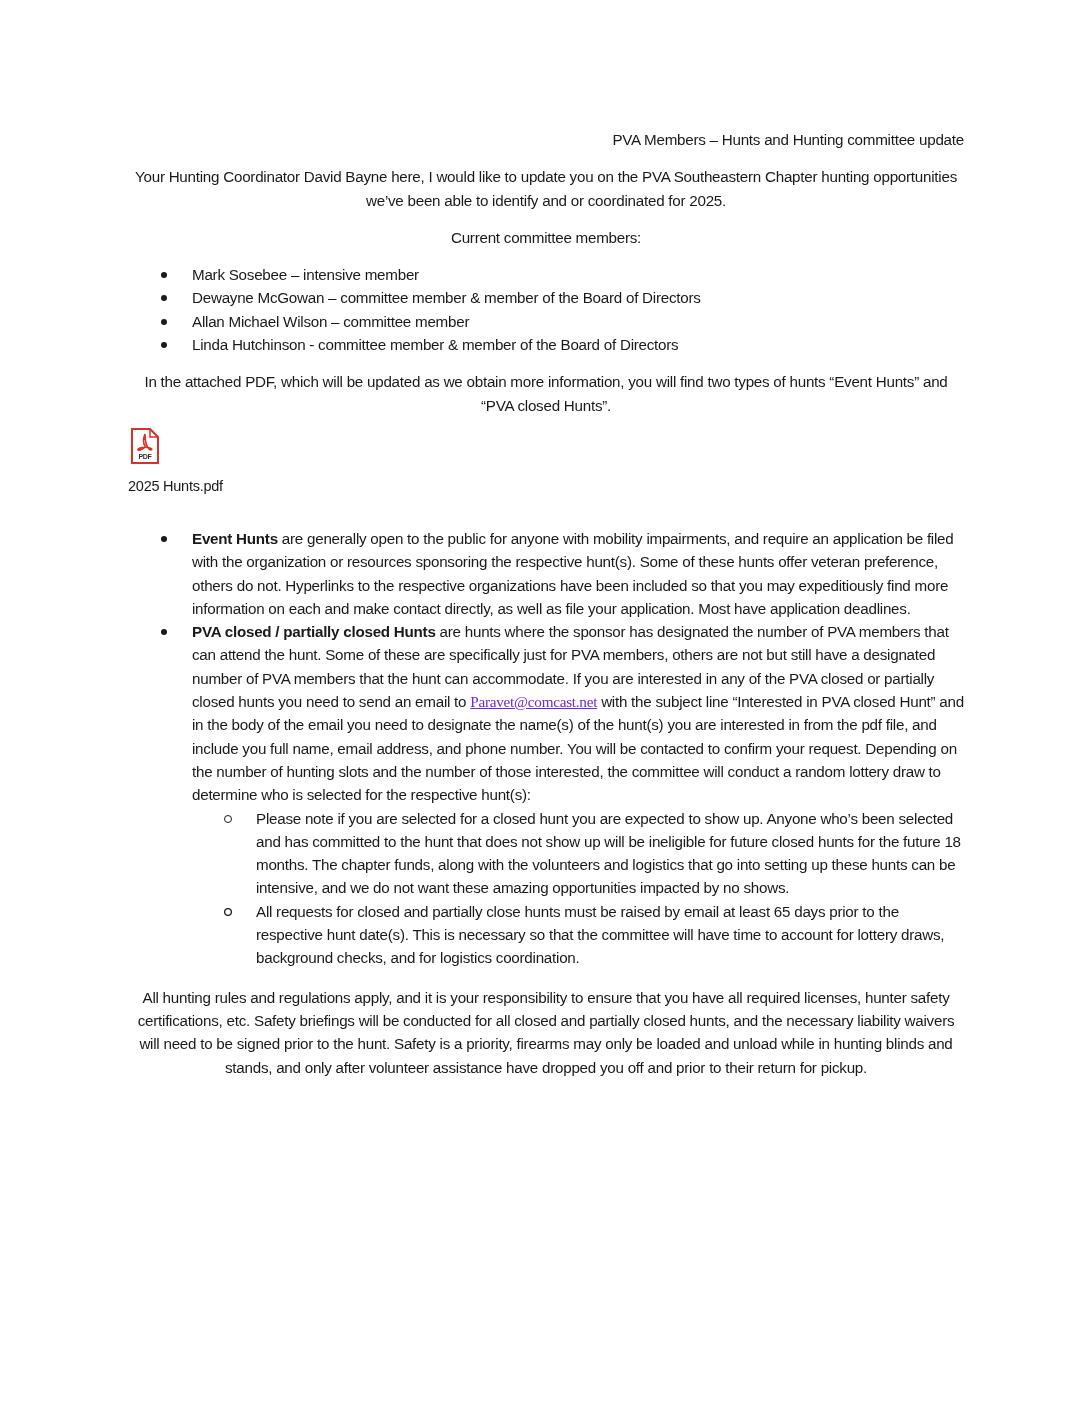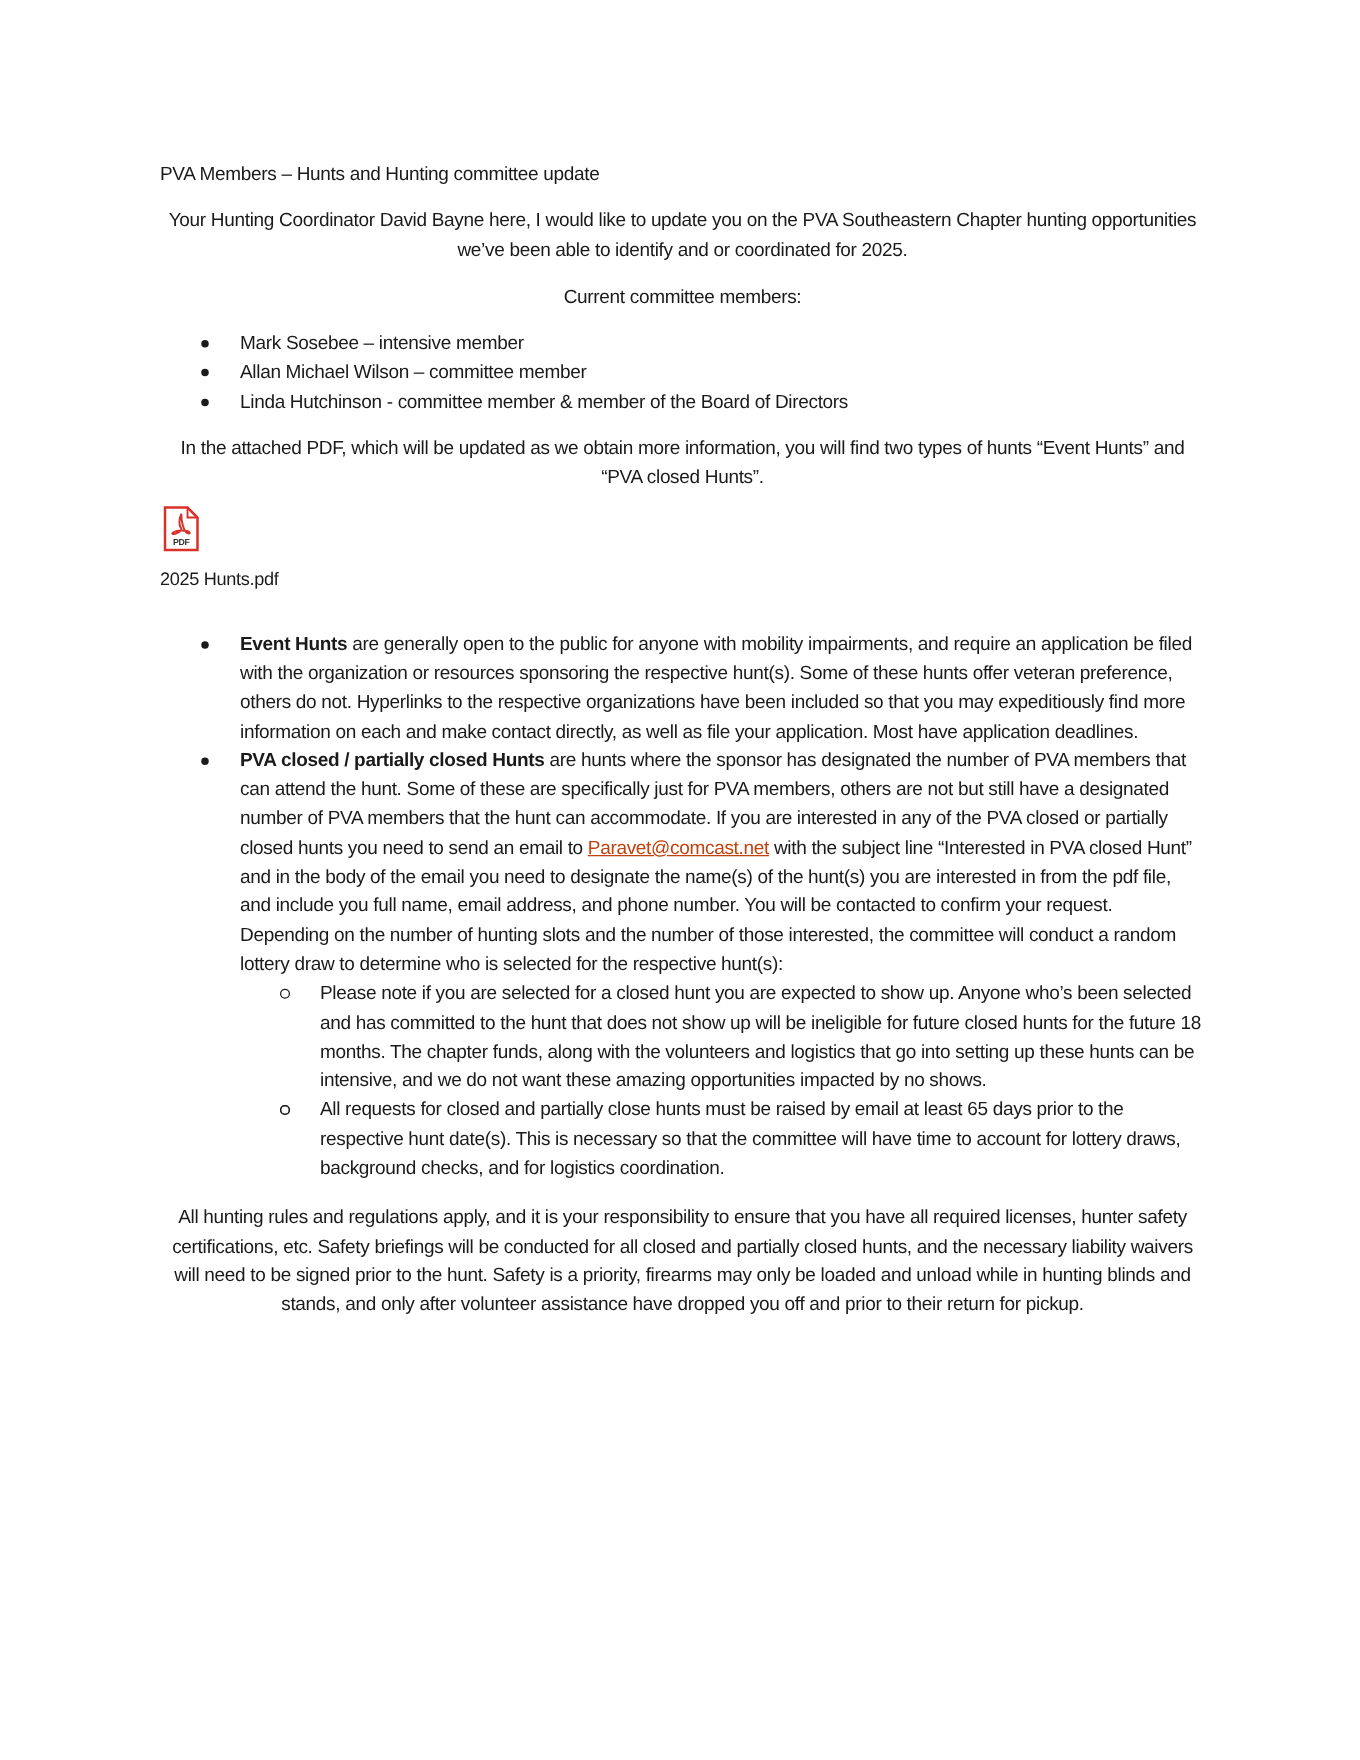--- a/index.html
+++ b/index.html
@@ -5,59 +5,60 @@
     html, body { margin: 0; padding: 0; background: #ffffff; }
     body {
       width: 1088px; height: 1408px; position: relative; overflow: hidden;
       font-family: "Liberation Sans", sans-serif;
       color: #1a1a1a;
     }
     .page {
       position: absolute; left: 128px; top: 128px; width: 836px;
       font-size: 15.2px; line-height: 23.3px; letter-spacing: -0.25px;
     }
-    .title { text-align: left; margin: 0 0 14px 0; }
+    .title { text-align: right; margin: 0 0 14px 0; }
     p { margin: 0 0 14px 0; text-align: center; }
     ul.members { list-style: none; margin: 0 0 14px 0; padding: 0; }
     ul.members li, ul.hunts > li { position: relative; padding-left: 64px; margin: 0; }
     .bullet {
       position: absolute; left: 33px; top: 9px; width: 6px; height: 6px;
       border-radius: 50%; background: #1a1a1a;
     }
     .attach {
       margin: 10px 0 0 0; height: 100px;
     }
     .pdf-icon {
       display: inline-block; width: 30px; height: 38px; position: relative;
       margin-left: 2px;
     }
     .pdf-name { display: block; margin-top: 4px; font-size: 14.5px; }
     ul.hunts { list-style: none; margin: 0 0 16px 0; padding: 0; }
     ul.hunts > li { margin-bottom: 0; }
     .term { font-weight: bold; }
-    a.link { color: #c2410c; text-decoration: underline; }
+    a.link { color: #6d28d9; text-decoration: underline; font-family: Liberation Serif, serif; }
     ul.sub { list-style: none; margin: 0; padding: 0; }
     ul.sub li { position: relative; padding-left: 64px; }
     .circle {
       position: absolute; left: 32px; top: 8px; width: 6px; height: 6px;
       border: 1.2px solid #1a1a1a; border-radius: 50%;
     }
   </style>
 </head>
 <body>
 
 <div class="page">
   <div class="title">PVA Members – Hunts and Hunting committee update</div>
 
   <p>Your Hunting Coordinator David Bayne here, I would like to update you on the PVA Southeastern Chapter hunting opportunities we’ve been able to identify and or coordinated for 2025.</p>
 
   <p>Current committee members:</p>
 
   <ul class="members">
     <li><span class="bullet"></span><span>Mark Sosebee – intensive member</span></li>
+    <li><span class="bullet"></span><span>Dewayne McGowan – committee member &amp; member of the Board of Directors</span></li>
     <li><span class="bullet"></span><span>Allan Michael Wilson – committee member</span></li>
     <li><span class="bullet"></span><span>Linda Hutchinson - committee member &amp; member of the Board of Directors</span></li>
   </ul>
 
   <p style="margin-bottom:0">In the attached PDF, which will be updated as we obtain more information, you will find two types of hunts “Event Hunts” and “PVA closed Hunts”.</p>
 
   <div class="attach">
     <span class="pdf-icon">
       <svg width="30" height="38" viewBox="0 0 30 38">
         <path d="M2 2 H20 L28 10 V36 H2 Z" fill="#ffffff" stroke="#d9302a" stroke-width="2"></path>

